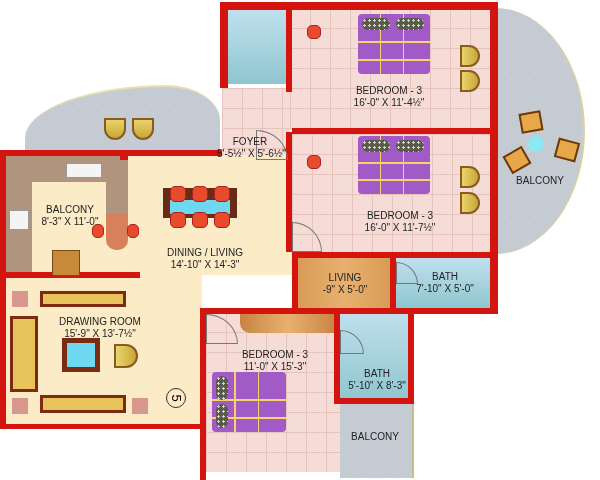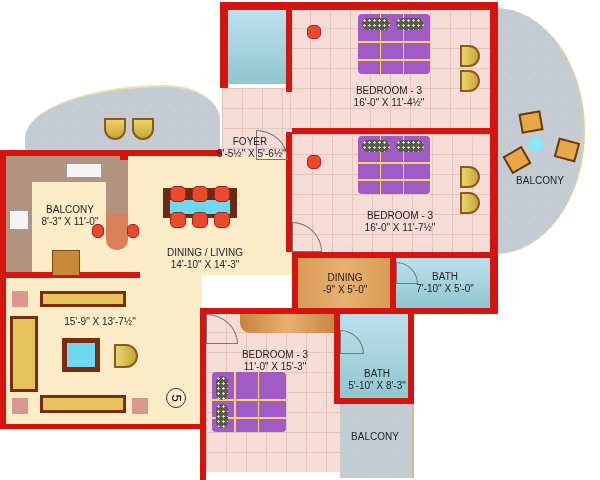--- a/index.html
+++ b/index.html
@@ -133,28 +133,29 @@
 </div>
 <div class="lbl" style="left:30px;top:204px;width:80px;">
   <span>BALCONY</span>
   <span>8'-3" X 11'-0"</span>
 </div>
 <div class="lbl" style="left:160px;top:247px;width:90px;">
   <span>DINING / LIVING</span>
   <span>14'-10" X 14'-3"</span>
 </div>
 <div class="lbl" style="left:310px;top:272px;width:70px;">
-  <span>DINING</span>
+  <span>LIVING</span>
   <span>-9" X 5'-0"</span>
 </div>
 <div class="lbl" style="left:410px;top:271px;width:70px;">
   <span>BATH</span>
   <span>7'-10" X 5'-0"</span>
 </div>
 <div class="lbl" style="left:50px;top:316px;width:100px;">
+  <span>DRAWING ROOM</span>
   <span>15'-9" X 13'-7½"</span>
 </div>
 <div class="lbl" style="left:230px;top:349px;width:90px;">
   <span>BEDROOM - 3</span>
   <span>11'-0" X 15'-3"</span>
 </div>
 <div class="lbl" style="left:342px;top:368px;width:70px;">
   <span>BATH</span>
   <span>5'-10" X 8'-3"</span>
 </div>

